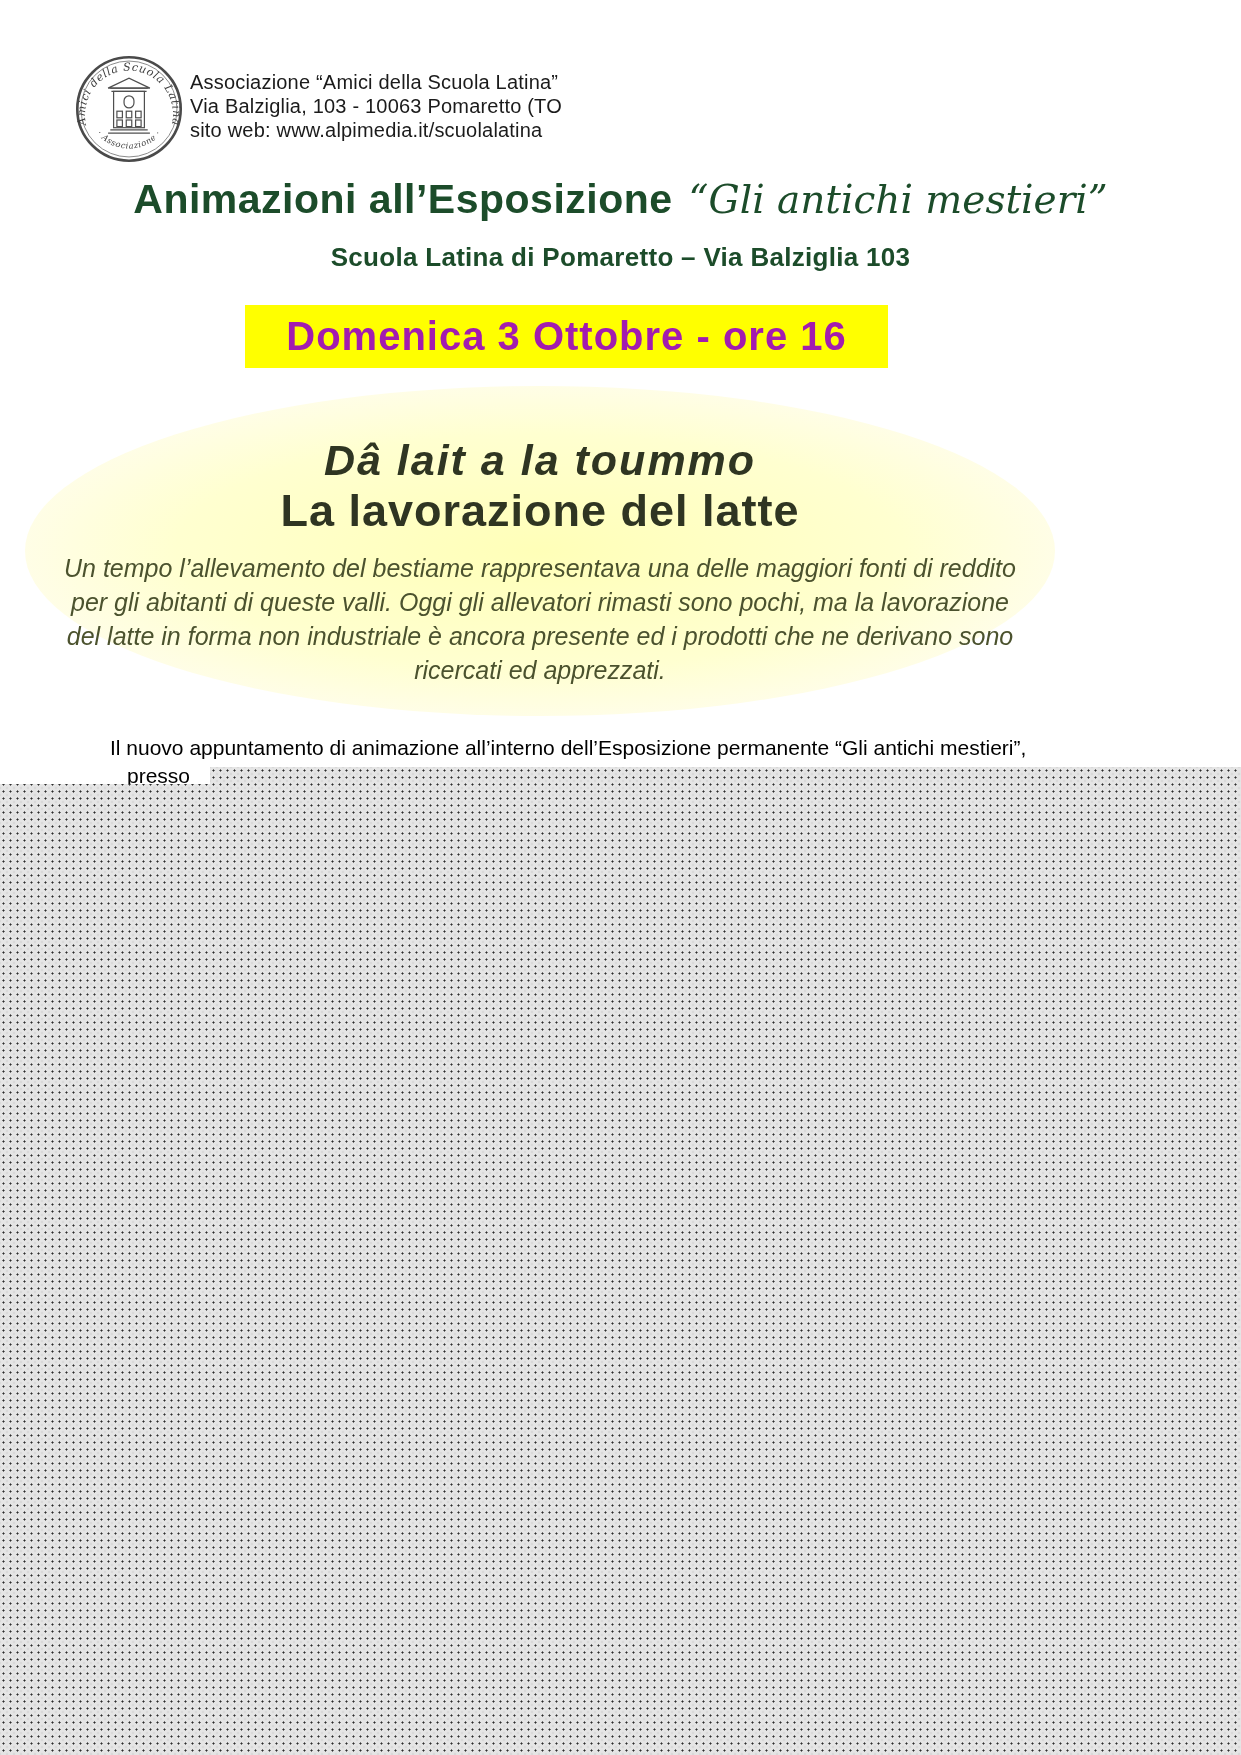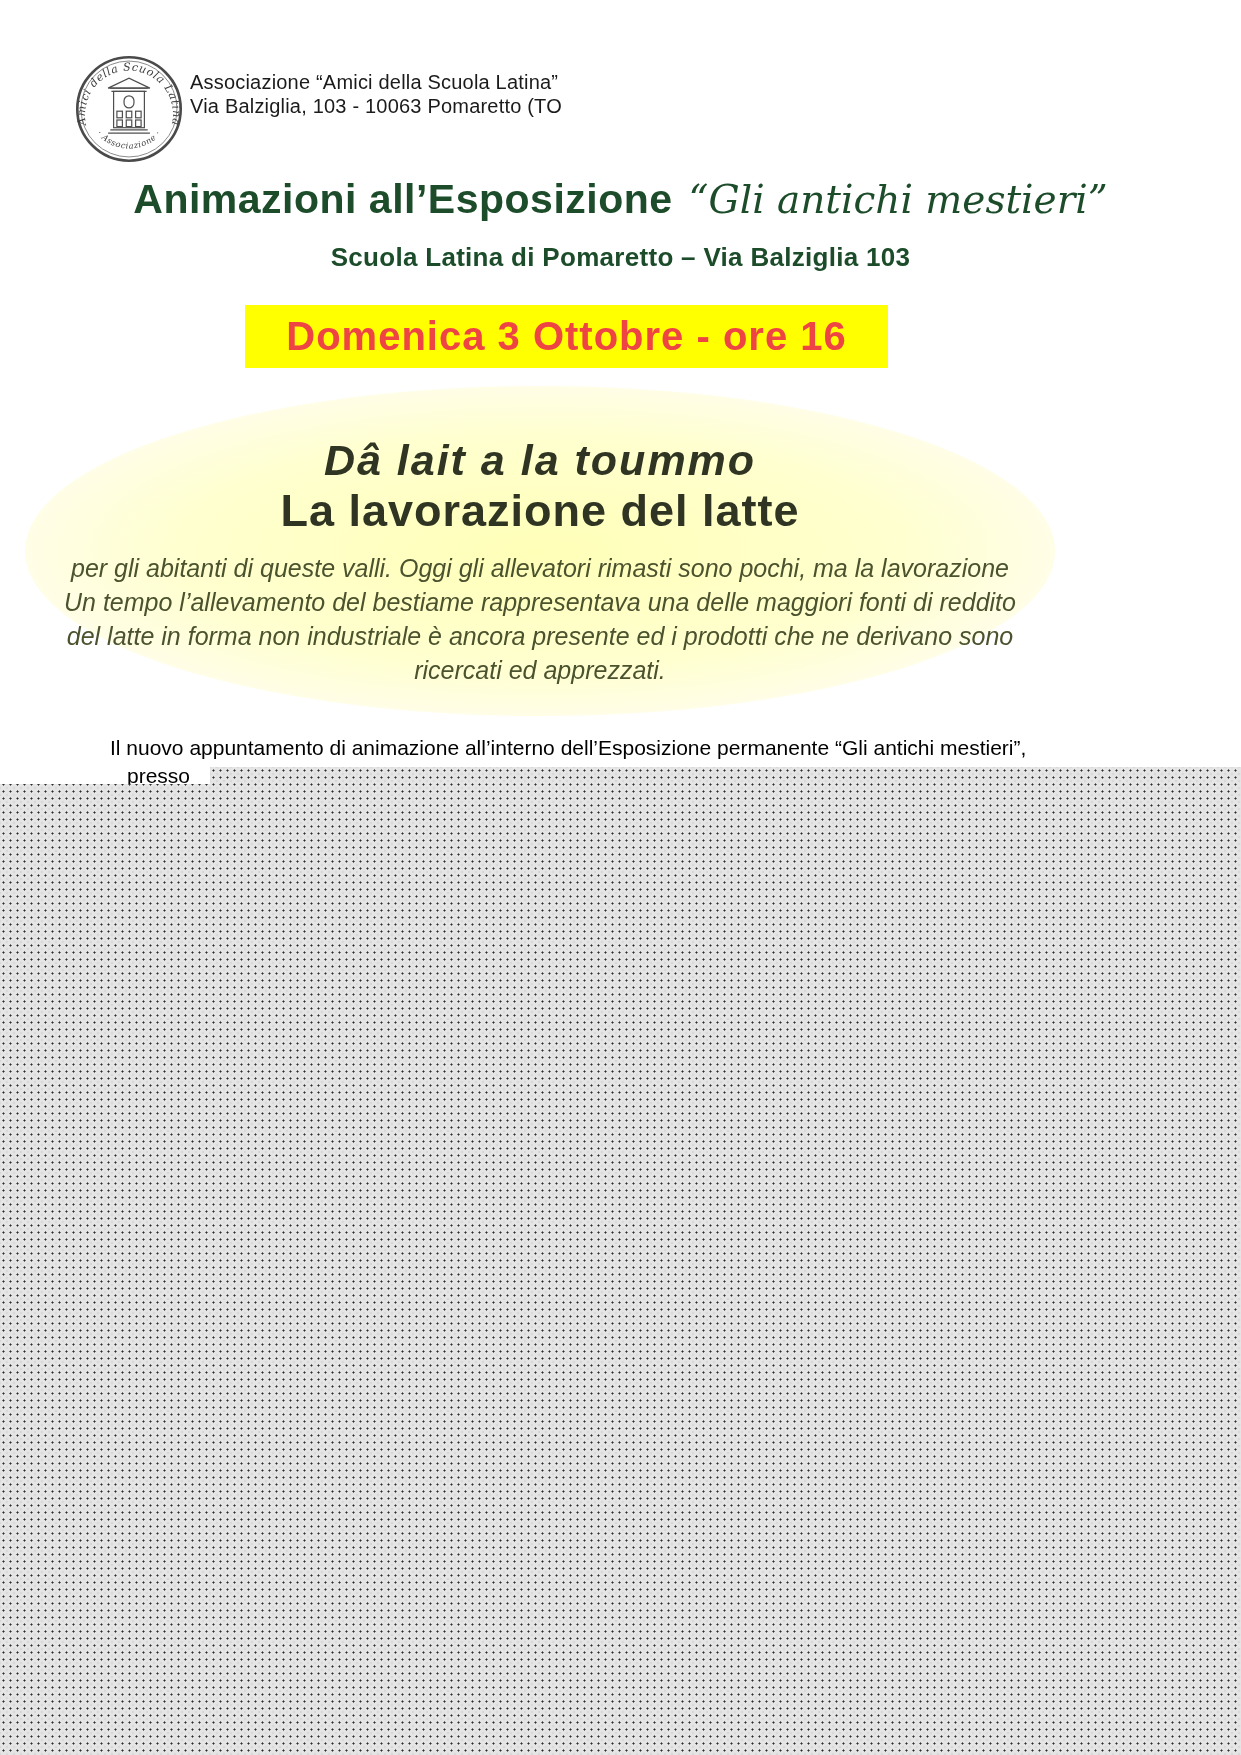--- a/index.html
+++ b/index.html
@@ -41,21 +41,21 @@
     font-size:26px; font-weight:bold; letter-spacing:0.3px;
   }
 
   
   .banner {
     position:absolute; left:245px; top:305px; width:643px; height:63px;
     background:#ffff00;
     display:flex; align-items:center; justify-content:center;
   }
   .banner-text {
-    color:#ef4444; font-size:40px; font-weight:bold; letter-spacing:1px;
+    color:#a21caf; font-size:40px; font-weight:bold; letter-spacing:1px;
     white-space:nowrap;
   }
 
   
   .ellipse {
     position:absolute; left:25px; top:386px; width:1030px; height:330px;
     border-radius:50%;
     background:radial-gradient(ellipse at 50% 50%, #ffffb8 0%, #ffffd0 50%, #fffdee 78%, #ffffff 100%);
     text-align:center;
   }
@@ -131,37 +131,38 @@
       <rect x="47.5" y="60" width="5" height="6"></rect>
       <rect x="56" y="60" width="5" height="6"></rect>
       <line x1="33" y1="69" x2="67" y2="69"></line>
       <line x1="31" y1="72" x2="69" y2="72"></line>
     </g>
   </svg>
 
   <div class="header-lines">
     <div>Associazione “Amici della Scuola Latina”</div>
     <div>Via Balziglia, 103 - 10063 Pomaretto (TO</div>
+    <div>sito web: www.alpimedia.it/scuolalatina</div>
   </div>
 
   <div class="title-line">
     <span class="title-main">Animazioni all’Esposizione</span><span class="title-quoted">“Gli antichi mestieri”</span>
   </div>
   <div class="subtitle">Scuola Latina di Pomaretto – Via Balziglia 103</div>
 
   <div class="banner">
     <span class="banner-text">Domenica 3 Ottobre - ore 16</span>
   </div>
 
   <div class="ellipse">
     <div class="feature-line1">Dâ lait a la toummo</div>
     <div class="feature-line2">La lavorazione del latte</div>
     <div class="feature-para">
+      <div>Un tempo l’allevamento del bestiame rappresentava una delle maggiori fonti di reddito</div>
       <div>per gli abitanti di queste valli. Oggi gli allevatori rimasti sono pochi, ma la lavorazione</div>
-      <div>Un tempo l’allevamento del bestiame rappresentava una delle maggiori fonti di reddito</div>
       <div>del latte in forma non industriale è ancora presente ed i prodotti che ne derivano sono</div>
       <div>ricercati ed apprezzati.</div>
     </div>
   </div>
 
   <div class="body-line1">
     <span>Il nuovo appuntamento di animazione all’interno dell’Esposizione permanente </span><span class="quoted">“Gli antichi mestieri”,</span>
   </div>
   <div class="body-line2">presso</div>
 

